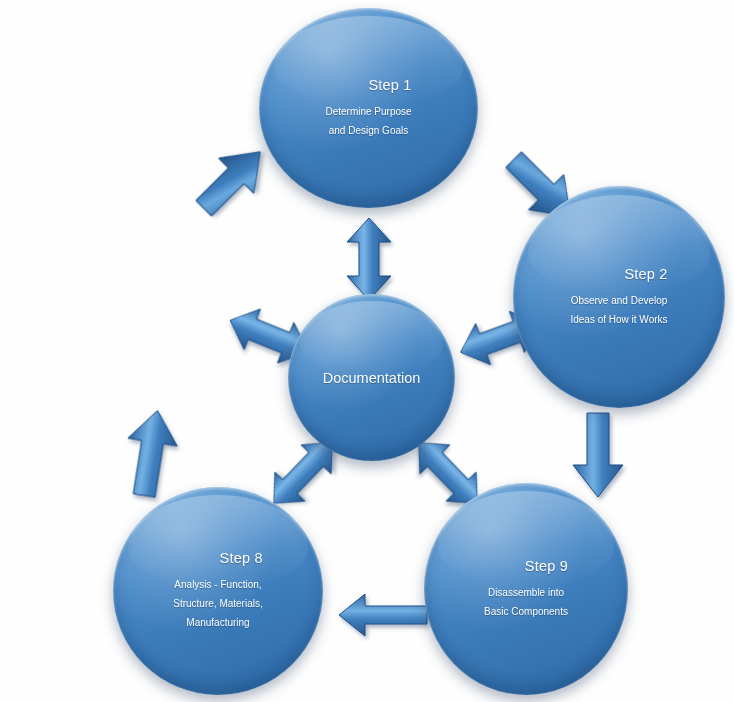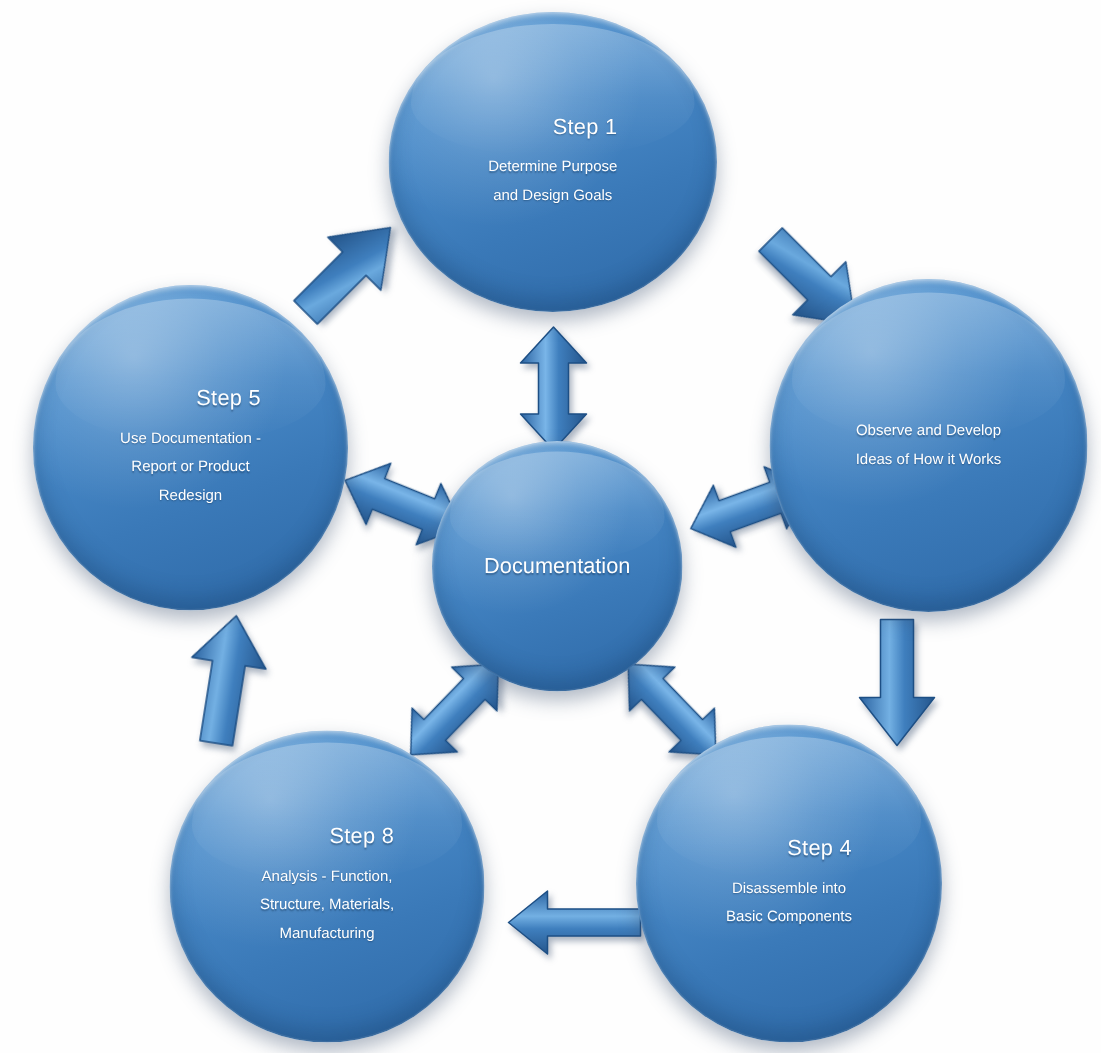--- a/index.html
+++ b/index.html
@@ -214,50 +214,43 @@
   <div class="node" id="n1">
     <div class="txt">
       <div class="ttl">Step 1</div>
       <div class="dsc">Determine  Purpose
 and Design Goals</div>
     </div>
   </div>
 
   <div class="node" id="n2">
     <div class="txt">
+      <div class="ttl">Step 2</div>
       <div class="dsc">Observe and Develop
 Ideas of How it Works</div>
     </div>
   </div>
 
   <div class="node" id="n3">
     <div class="txt">
-      <div class="ttl">Step 4</div>
+      <div class="ttl">Step 9</div>
       <div class="dsc">Disassemble into
 Basic Components</div>
     </div>
   </div>
 
   <div class="node" id="n4">
     <div class="txt">
       <div class="ttl">Step 8</div>
       <div class="dsc">Analysis - Function,
 Structure,  Materials,
 Manufacturing</div>
     </div>
   </div>
 
-  <div class="node" id="n5">
-    <div class="txt">
-      <div class="ttl">Step 5</div>
-      <div class="dsc">Use Documentation  -
-Report or Product
-Redesign</div>
-    </div>
-  </div>
 
   <div class="node" id="nc">
     <div class="txt">
       <div class="center-lbl">Documentation</div>
     </div>
   </div>
 
 </div>
 
 </body></html>

